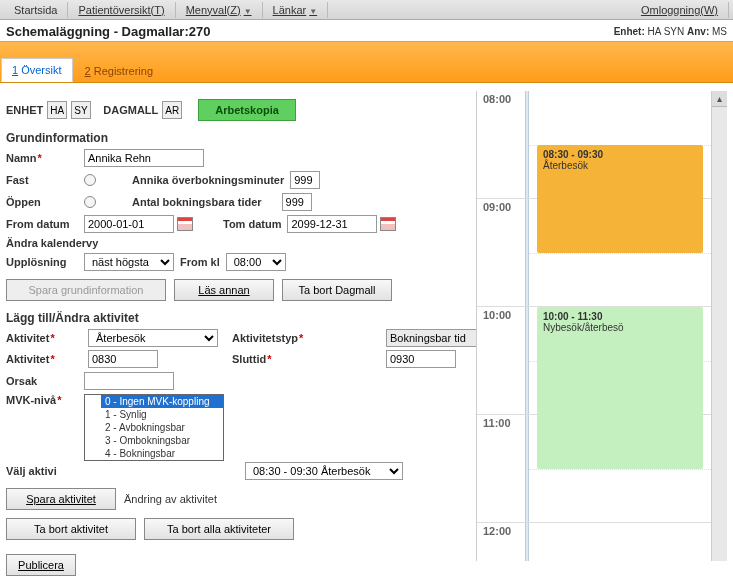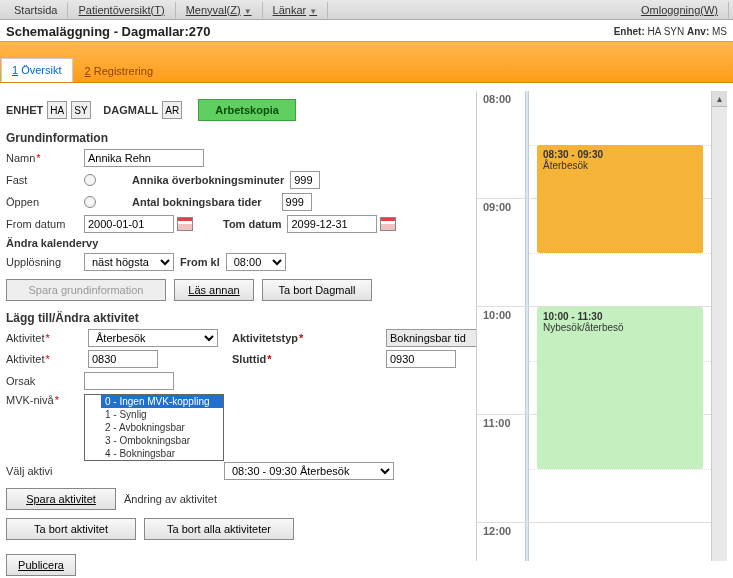--- a/index.html
+++ b/index.html
@@ -18,38 +18,38 @@
 .tab.inactive { color: #8b4500; }
 .tab .num { text-decoration: underline; }
 .content { display: flex; padding: 8px 6px 0 6px; }
 .leftcol { width: 460px; }
 .rightcol { flex: 1; position: relative; margin-left: 10px; }
 .row { display: flex; align-items: center; margin: 4px 0; }
 .unitrow { font-weight: bold; font-size: 11px; margin: 8px 0 10px 0; display: flex; align-items: center; gap: 4px; }
 .unitrow .small-input { width: 20px; height: 18px; font-size: 10px; border: 1px solid #999; background: #efefef; padding: 1px 2px; }
 .badge { background: #5fd05f; color: #0a4d0a; padding: 4px 16px; font-weight: bold; margin-left: 12px; border: 1px solid #3ca03c; }
 .section-title { font-weight: bold; font-size: 12px; margin: 6px 0 4px 0; color: #333; }
-.lbl { width: 78px; font-weight: normal; font-size: 11px; }
+.lbl { width: 78px; font-weight: bold; font-size: 11px; }
 .req::after { content: "*"; color: #c00; margin-left: 1px; }
 input[type=text], select { border: 1px solid #999; height: 18px; font-size: 11px; padding: 1px 3px; background: #fff; }
 input[type=text].w120 { width: 120px; }
 input[type=text].w30 { width: 30px; }
 input[type=text].w70 { width: 70px; }
 input[type=text].w90 { width: 90px; }
 .radio { width: 12px; height: 12px; border: 1px solid #888; border-radius: 50%; background: #f5f5f5; display: inline-block; margin-right: 6px; }
 .cal-icon { width: 16px; height: 14px; display: inline-block; background: linear-gradient(#fff 50%, #f3c0c0 50%); border: 1px solid #888; margin-left: 3px; vertical-align: middle; position: relative; }
 .cal-icon::before { content: ""; position: absolute; top: 0; left: 0; right: 0; height: 3px; background: #d44; }
 .btn { background: linear-gradient(#f8f8f8, #e2e2e2); border: 1px solid #888; padding: 3px 10px; font-size: 11px; cursor: pointer; min-height: 22px; }
 .btn.disabled { color: #999; background: #eee; }
 .btn-row { display: flex; gap: 8px; margin: 8px 0; }
 .dropdown-open { position: relative; width: 140px; }
 .dropdown-list { position: absolute; top: 0; left: 0; width: 140px; border: 1px solid #666; background: #fff; z-index: 10; font-size: 10px; padding-left: 16px; }
 .dropdown-list .opt { padding: 1px 4px; white-space: nowrap; }
 .dropdown-list .opt.sel { background: #2070d0; color: #fff; }
-.longselect { width: 170px; }
+.longselect { width: 158px; margin-left: 21px; }
 .infoline { font-size: 11px; margin: 2px 0; }
 .infoline b { font-weight: bold; }
 
 .calendar { border-left: 1px solid #ccc; position: relative; height: 470px; background: #fff; }
 .calendar-scroll { position: absolute; right: 0; top: 0; bottom: 0; width: 16px; background: #e8e8e8; border-left: 1px solid #ccc; }
 .calendar-scroll .arrow { height: 16px; text-align: center; font-size: 10px; color: #555; line-height: 16px; background: #ddd; border-bottom: 1px solid #bbb; cursor: pointer; }
 .cal-body { margin-right: 16px; position: relative; height: 100%; overflow: hidden; }
 .hour-row { height: 108px; border-bottom: 1px solid #ddd; position: relative; }
 .hour-row::after { content: ""; position: absolute; left: 52px; top: 50%; right: 0; border-top: 1px dotted #e0e0e0; }
 .hour-label { position: absolute; left: 6px; top: 2px; font-size: 11px; color: #666; font-weight: bold; }
@@ -142,21 +142,21 @@
     <div style="font-weight:bold;font-size:11px;margin-top:4px">Ändra kalendervy</div>
     <div class="row">
       <span class="lbl">Upplösning</span>
       <select class="normal"><option>näst högsta</option></select>
       <span style="font-weight:bold;margin:0 6px">From kl</span>
       <select style="width:60px"><option>08:00</option></select>
     </div>
 
     <div class="btn-row">
       <button class="btn disabled" style="width:160px">Spara grundinformation</button>
-      <button class="btn" style="width:80px;text-decoration:underline">Läs annan</button>
+      <button class="btn" style="width:100px;text-decoration:underline">Läs annan</button>
       <button class="btn" style="width:110px">Ta bort Dagmall</button>
     </div>
 
     <div class="section-title" style="margin-top:10px">Lägg till/Ändra aktivitet</div>
 
     <div class="two-col-row">
       <span class="lbl req">Aktivitet</span>
       <select style="width:130px"><option>Återbesök</option></select>
       <span class="mid-lbl req">Aktivitetstyp</span>
       <input type="text" style="width: 110px; background: rgb(234, 234, 234);" value="Bokningsbar tid">

